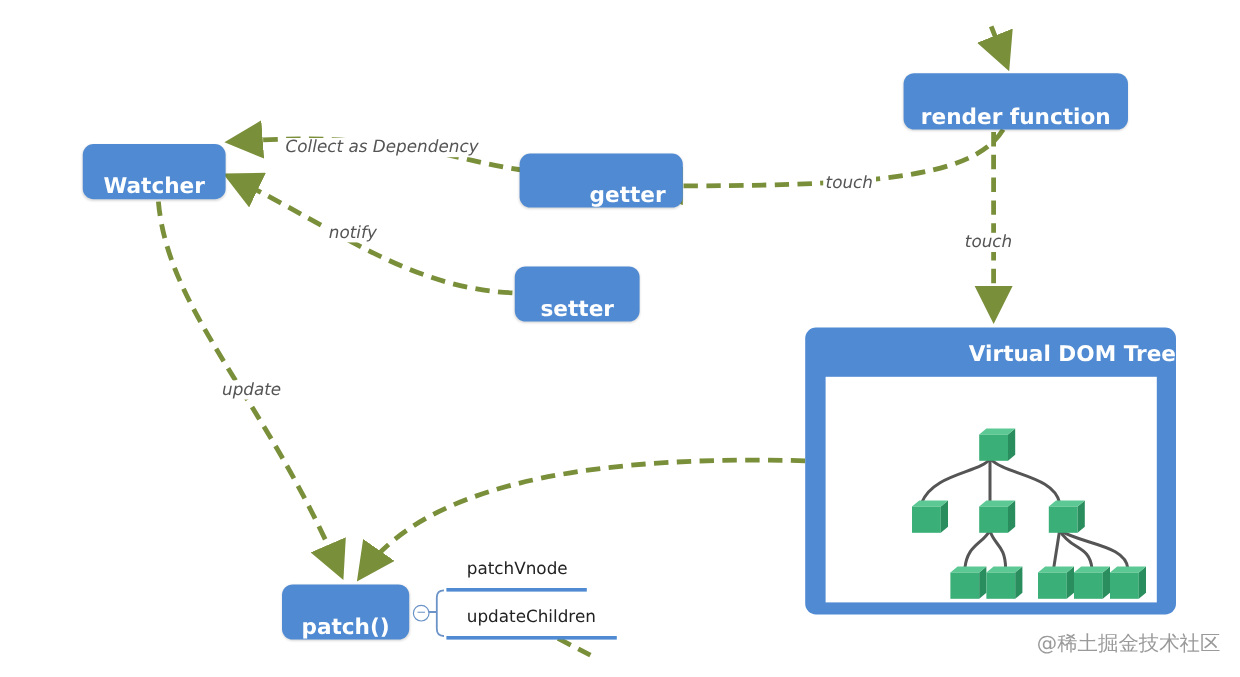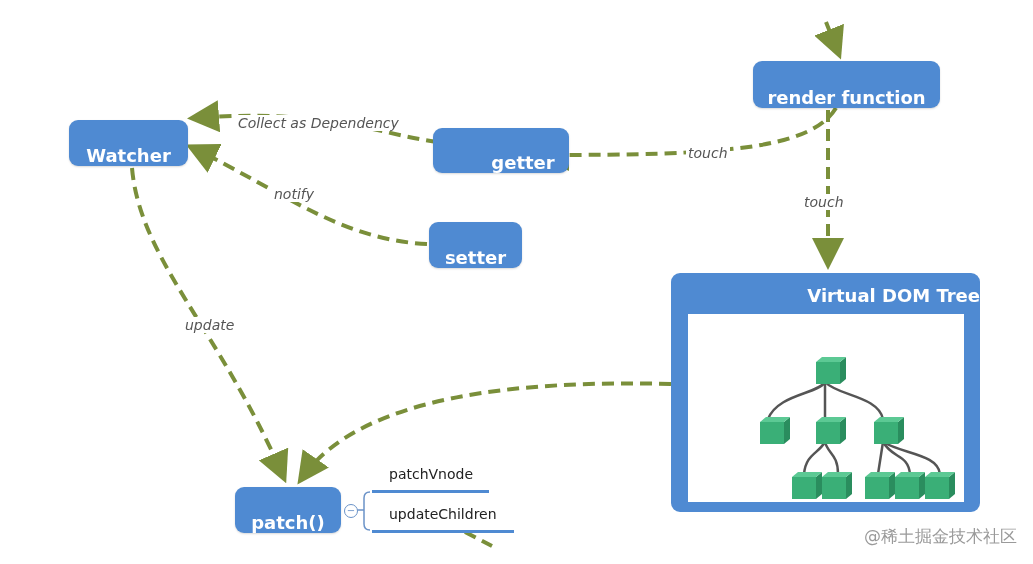--- a/index.html
+++ b/index.html
@@ -47,21 +47,21 @@
   <path d="M370,492 Q364,492 364,498 L364,524 Q364,530 370,530" fill="none" stroke="#6b93c8" stroke-width="1.5"></path>
   <line x1="356" y1="510" x2="364" y2="510" stroke="#6b93c8" stroke-width="1.5"></line>
 </svg>
 
 <div class="node" style="left:69px;top:120px;width:119px;height:46px;">
   <span>Watcher</span>
 </div>
 <div class="node" style="left:433px;top:128px;width:92px;height:45px;padding-left:44px;">
   <span>getter</span>
 </div>
-<div class="node" style="left:429px;top:222px;width:93px;height:46px;">
+<div class="node" style="left:429px;top:222px;width:104px;height:46px;">
   <span>setter</span>
 </div>
 <div class="node" style="left:753px;top:61px;width:187px;height:47px;">
   <span>render function</span>
 </div>
 <div class="node" style="left:235px;top:487px;width:106px;height:46px;">
   <span>patch()</span>
 </div>
 
 <div class="vdom">

